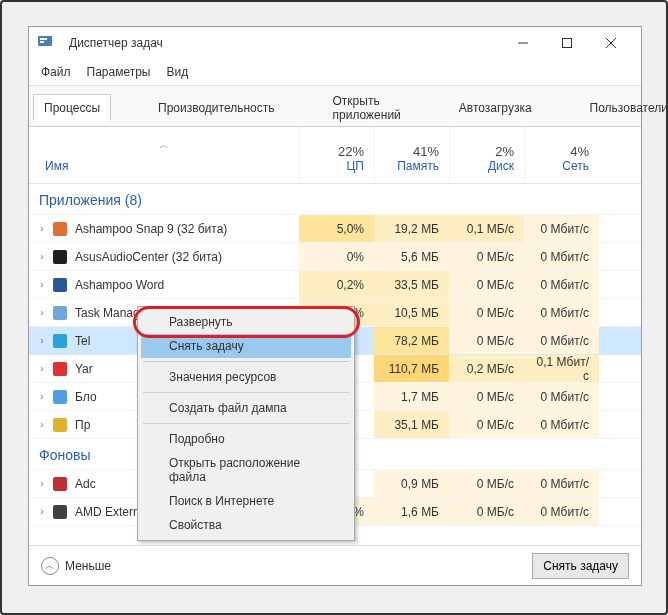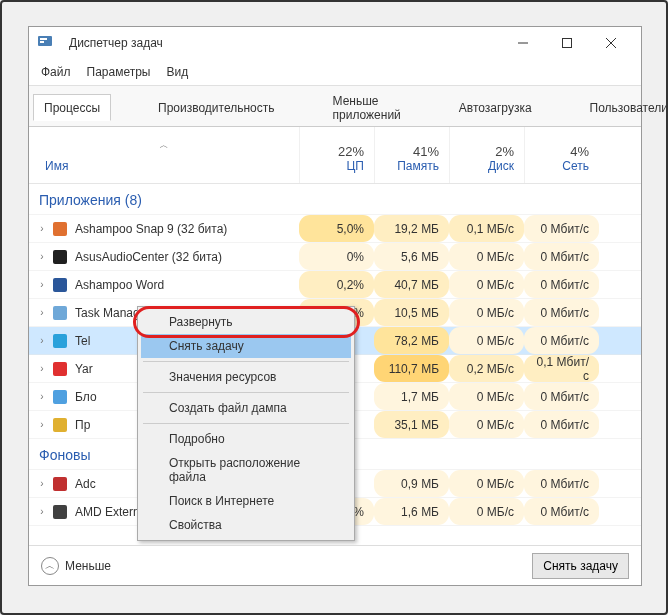--- a/index.html
+++ b/index.html
@@ -26,21 +26,21 @@
 .sort-caret { font-size: 9px; color: #777; }
 .th-bot { height: 20px; display: flex; align-items: flex-start; justify-content: flex-end; font-size: 12px; color: #2a5db0; }
 .th-bot.name { justify-content: flex-start; padding-left: 8px; }
 .table-body { flex: 1; overflow: hidden; position: relative; }
 .group-row { padding: 8px 10px 6px; font-size: 14px; color: #2a5db0; border-bottom: 1px solid rgba(232,232,232,0.5); }
 .row { display: flex; align-items: center; height: 28px; border-bottom: 1px solid rgba(232,232,232,0.5); font-size: 12px; color: #333; }
 .row.selected { background: #cfe8ff; }
 .exp { width: 18px; text-align: center; color: #777; font-size: 10px; }
 .proc-icon { width: 18px; height: 18px; display: flex; align-items: center; justify-content: center; margin-right: 6px; flex-shrink: 0; }
 .proc-name { flex: 1; white-space: nowrap; overflow: hidden; text-overflow: ellipsis; }
-.cell { width: 75px; text-align: right; padding-right: 10px; height: 100%; display: flex; align-items: center; justify-content: flex-end; border-radius: 11px; }
+.cell { width: 75px; text-align: right; padding-right: 10px; height: 100%; display: flex; align-items: center; justify-content: flex-end; }
 .heat-very-light { background: #fff5de; }
 .heat-light { background: #ffeec2; padding-left: 8px; }
 .heat-med { background: #ffe49b; }
 .heat-strong { background: #ffd575; }
 .name-cell { width: 270px; display: flex; align-items: center; padding-left: 4px; }
 .context-menu { position: absolute; background: #f0f0f0; border: 1px solid #aaa; box-shadow: 2px 2px 4px rgba(0,0,0,0.25); padding: 3px; font-size: 12px; z-index: 10; left: 108px; top: 102px; width: 218px; margin-top: 20px; }
 .ctx-item { padding: 5px 12px 5px 28px; color: #333; }
 .ctx-item.highlighted { background: #9bc8f0; }
 .ctx-sep { height: 1px; background: #ccc; margin: 3px 2px; }
 .highlight-ring { position: absolute; border: 3px solid #e02020; border-radius: 18px; z-index: 11; left: 104px; top: 122px; width: 227px; height: 32px; pointer-events: none; }
@@ -84,21 +84,21 @@
 
   <div class="menubar">
     <div class="menubar-item">Файл</div>
     <div class="menubar-item">Параметры</div>
     <div class="menubar-item">Вид</div>
   </div>
 
   <div class="tabs">
     <div class="tab active">Процессы</div>
     <div class="tab">Производительность</div>
-    <div class="tab">Меньше приложений</div>
+    <div class="tab">Открыть приложений</div>
     <div class="tab">Автозагрузка</div>
     <div class="tab">Пользователи</div>
     <div class="tab">Подробнос</div>
     <div class="tab-scroll">
       <div class="tab-scroll-btn">◂</div>
       <div class="tab-scroll-btn">▸</div>
     </div>
   </div>
 
   <div class="table-header">
@@ -163,21 +163,21 @@
           <div class="name-cell">
             <span class="exp">›</span>
       <span class="proc-icon">
         <svg width="16" height="16">
                 <rect x="1" y="1" width="14" height="14" rx="2" fill="#2b579a"></rect>
               </svg>
       </span>
       <span class="proc-name">Ashampoo Word</span>
           </div>
           <div class="cell heat-light">0,2%</div>
-          <div class="cell heat-light">40,7 МБ</div>
+          <div class="cell heat-light">33,5 МБ</div>
           <div class="cell heat-very-light">0 МБ/с</div>
           <div class="cell heat-very-light">0 Мбит/с</div>
         </div>
         <div class="row">
           <div class="name-cell">
             <span class="exp">›</span>
       <span class="proc-icon">
         <svg width="16" height="16">
                 <rect x="1" y="1" width="14" height="14" rx="2" fill="#6fa8d8"></rect>
               </svg>

